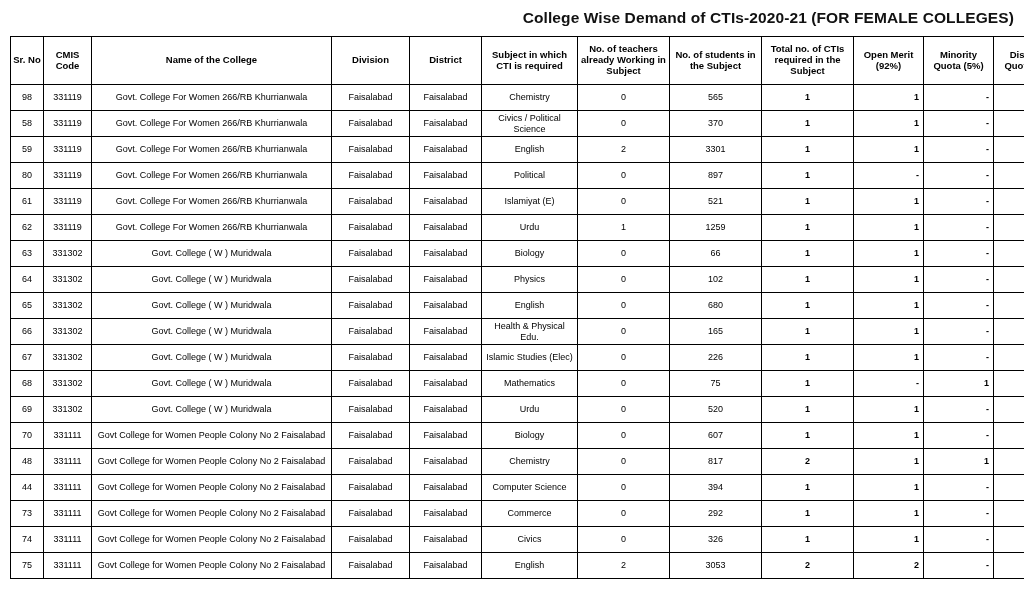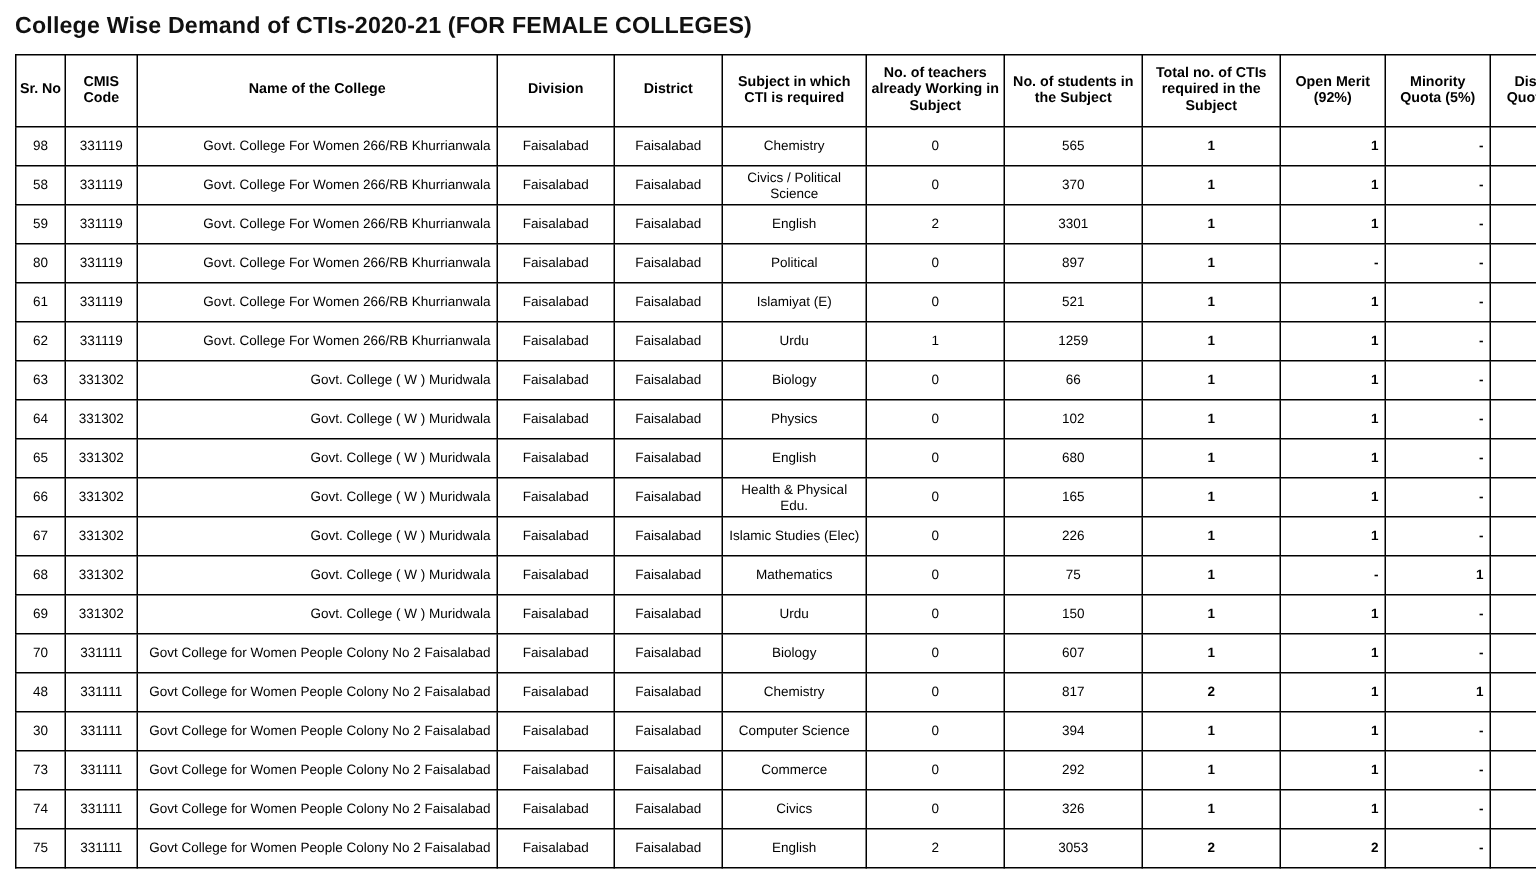--- a/index.html
+++ b/index.html
@@ -15,21 +15,21 @@
     overflow: hidden;
   }
   .page {
     width: 1024px;
     height: 596px;
     position: relative;
     box-sizing: border-box;
     padding: 0 10px;
   }
   .doc-title {
-    text-align: left;
+    text-align: right;
     font-size: 15.5px;
     font-weight: bold;
     letter-spacing: 0.1px;
     padding-top: 9px;
     padding-bottom: 9px;
     color: #111;
   }
   table.demand-table {
     border-collapse: collapse;
     width: 1004px;
@@ -52,21 +52,21 @@
     box-sizing: border-box;
   }
   table.demand-table tbody td {
     font-size: 9px;
     height: 26px;
     line-height: 1.12;
     padding: 2px 4px;
     box-sizing: border-box;
   }
   .c-center { text-align: center; }
-  .c-left { text-align: right; }
+  .c-left { text-align: center; }
   .c-right { text-align: right; }
   .bold { font-weight: bold; }
 
   
   col.col-sr      { width: 33px; }
   col.col-cmis    { width: 48px; }
   col.col-name    { width: 240px; }
   col.col-div     { width: 78px; }
   col.col-dist    { width: 72px; }
   col.col-subj    { width: 96px; }
@@ -286,21 +286,21 @@
           <td class="c-right bold dash-cell">-</td>
         </tr>
         <tr>
           <td class="c-center">69</td>
           <td class="c-center">331302</td>
           <td class="c-left">Govt. College ( W ) Muridwala</td>
           <td class="c-center">Faisalabad</td>
           <td class="c-center">Faisalabad</td>
           <td class="c-center">Urdu</td>
           <td class="c-center">0</td>
-          <td class="c-center">150</td>
+          <td class="c-center">520</td>
           <td class="c-center bold">1</td>
           <td class="c-right bold dash-cell">1</td>
           <td class="c-right bold dash-cell">-</td>
           <td class="c-right bold dash-cell">-</td>
         </tr>
         <tr>
           <td class="c-center">70</td>
           <td class="c-center">331111</td>
           <td class="c-left">Govt College for Women People Colony No 2 Faisalabad</td>
           <td class="c-center">Faisalabad</td>
@@ -321,21 +321,21 @@
           <td class="c-center">Faisalabad</td>
           <td class="c-center">Chemistry</td>
           <td class="c-center">0</td>
           <td class="c-center">817</td>
           <td class="c-center bold">2</td>
           <td class="c-right bold dash-cell">1</td>
           <td class="c-right bold dash-cell">1</td>
           <td class="c-right bold dash-cell">-</td>
         </tr>
         <tr>
-          <td class="c-center">30</td>
+          <td class="c-center">44</td>
           <td class="c-center">331111</td>
           <td class="c-left">Govt College for Women People Colony No 2 Faisalabad</td>
           <td class="c-center">Faisalabad</td>
           <td class="c-center">Faisalabad</td>
           <td class="c-center">Computer Science</td>
           <td class="c-center">0</td>
           <td class="c-center">394</td>
           <td class="c-center bold">1</td>
           <td class="c-right bold dash-cell">1</td>
           <td class="c-right bold dash-cell">-</td>

